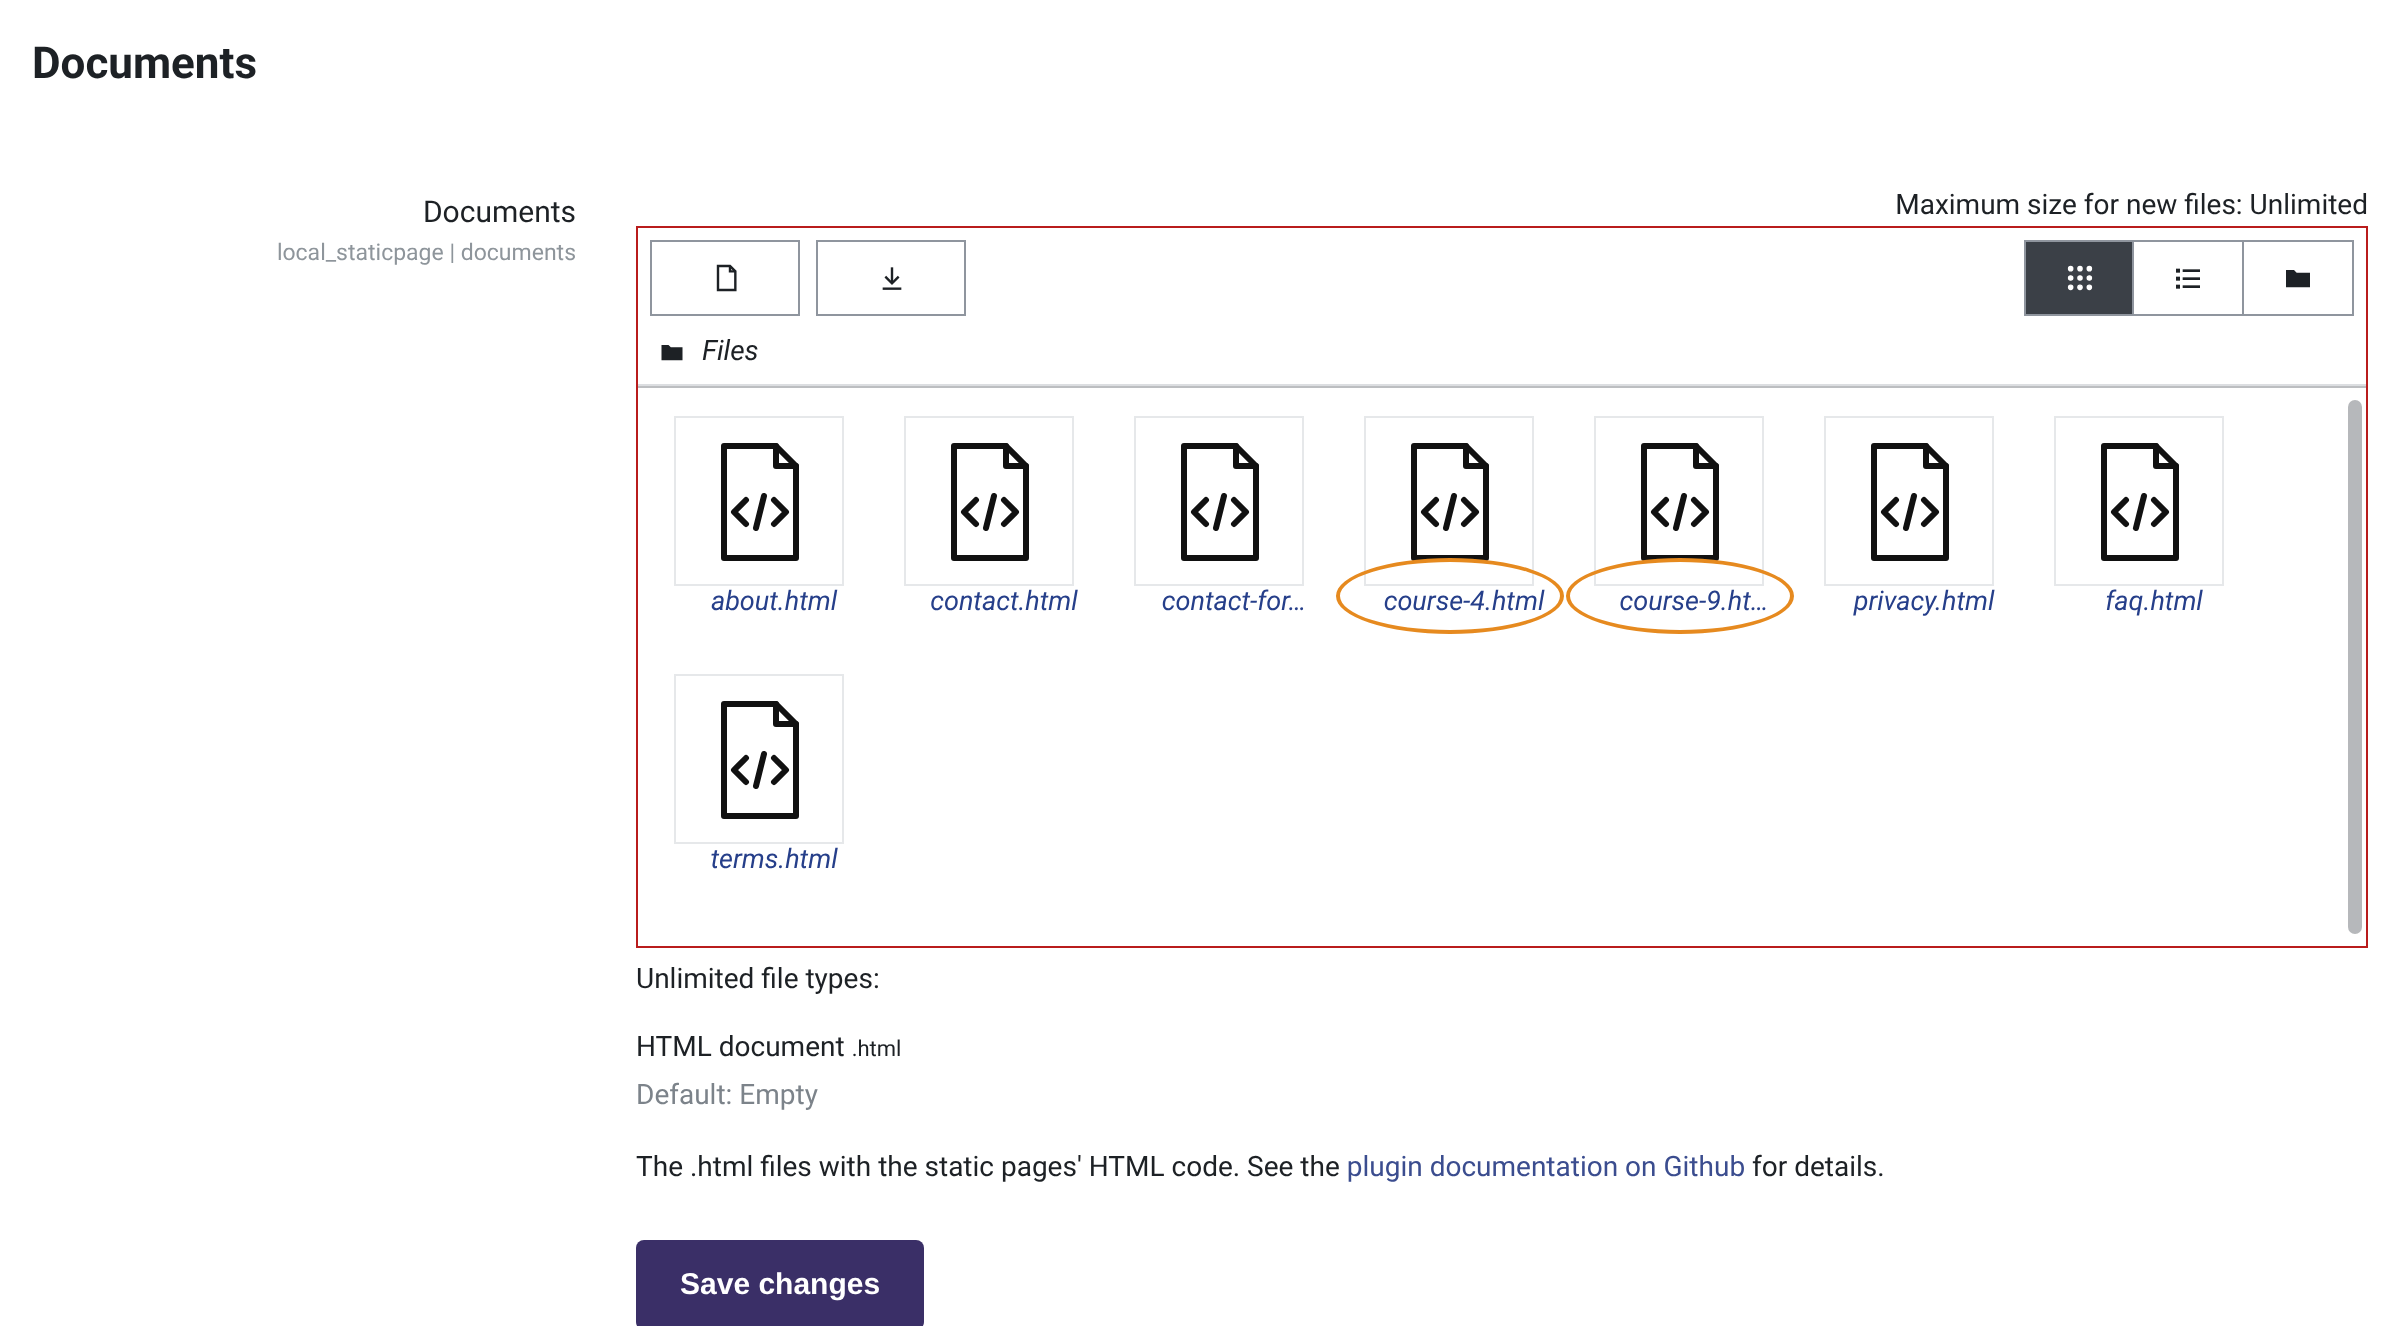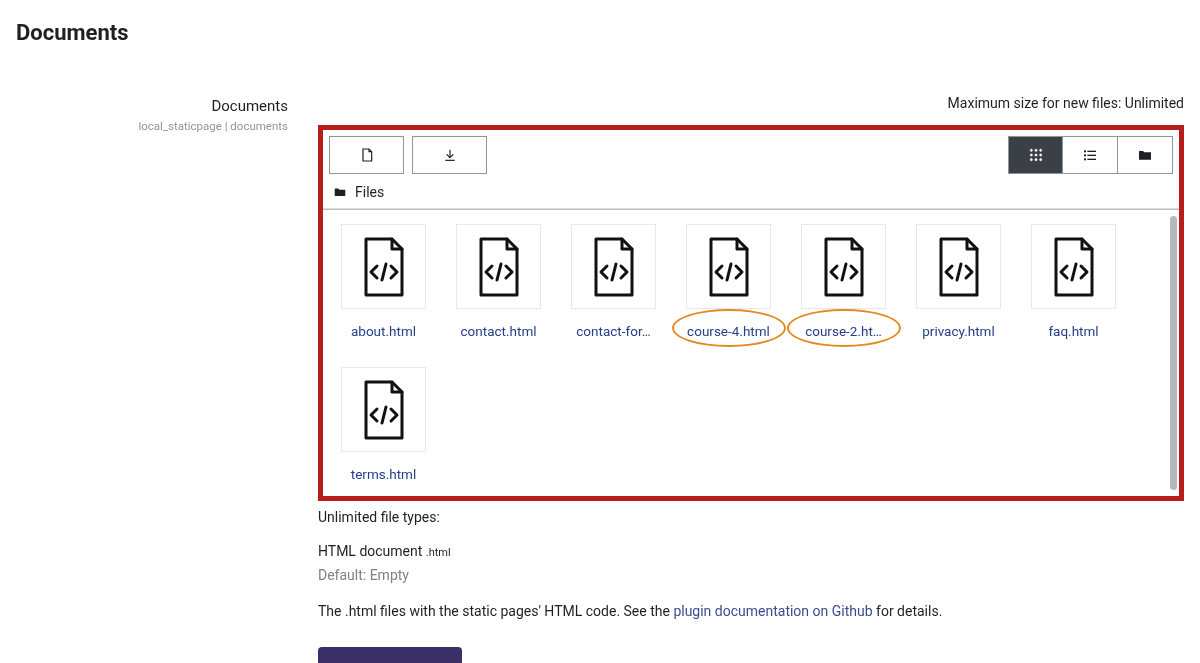--- a/index.html
+++ b/index.html
@@ -40,24 +40,25 @@
     margin-top: 4px;
   }
   .content-col {
     flex: 1;
     max-width: 870px;
   }
   .max-size {
     text-align: right;
     font-size: 14px;
     color: #1d2125;
-    margin-bottom: 14px;
+    margin-bottom: 2px;
   }
   .filepicker {
-    border: 5px solid #b91c1c;
+    border: 1px solid #b91c1c;
+    font-style: italic;
   }
   .fp-toolbar {
     display: flex;
     justify-content: space-between;
     padding: 6px;
     background: #fff;
   }
   .fp-left, .fp-right {
     display: flex;
   }
@@ -110,22 +111,21 @@
     top: 6px;
     bottom: 6px;
     width: 7px;
     background: #b6b8bb;
     border-radius: 4px;
   }
   .file-item {
     width: 85px;
     display: flex;
     flex-direction: column;
-    align-items: center;
-    gap: 14px;
+    align-items: flex-start;
     cursor: pointer;
     position: relative;
   }
   .file-thumb {
     width: 85px;
     height: 85px;
     border: 1px solid #e6e8ea;
     background: #fff;
     display: flex;
     align-items: center;
@@ -304,21 +304,21 @@
             <div class="file-item">
               <div class="file-thumb">
 <svg viewBox="0 0 48 60" width="48" height="60" fill="none" stroke="#111" stroke-width="3" stroke-linejoin="round" stroke-linecap="round">
   <path d="M6 2h26l10 10v46H6z"></path>
   <path d="M32 2v10h10"></path>
   <path d="M17 29l-6 6 6 6"></path>
   <path d="M31 29l6 6-6 6"></path>
   <path d="M26 27l-4 16"></path>
 </svg>
               </div>
-              <div class="file-label circled">course-2.ht…</div>
+              <div class="file-label circled">course-9.ht…</div>
             </div>
             <div class="file-item">
               <div class="file-thumb">
 <svg viewBox="0 0 48 60" width="48" height="60" fill="none" stroke="#111" stroke-width="3" stroke-linejoin="round" stroke-linecap="round">
   <path d="M6 2h26l10 10v46H6z"></path>
   <path d="M32 2v10h10"></path>
   <path d="M17 29l-6 6 6 6"></path>
   <path d="M31 29l6 6-6 6"></path>
   <path d="M26 27l-4 16"></path>
 </svg>

